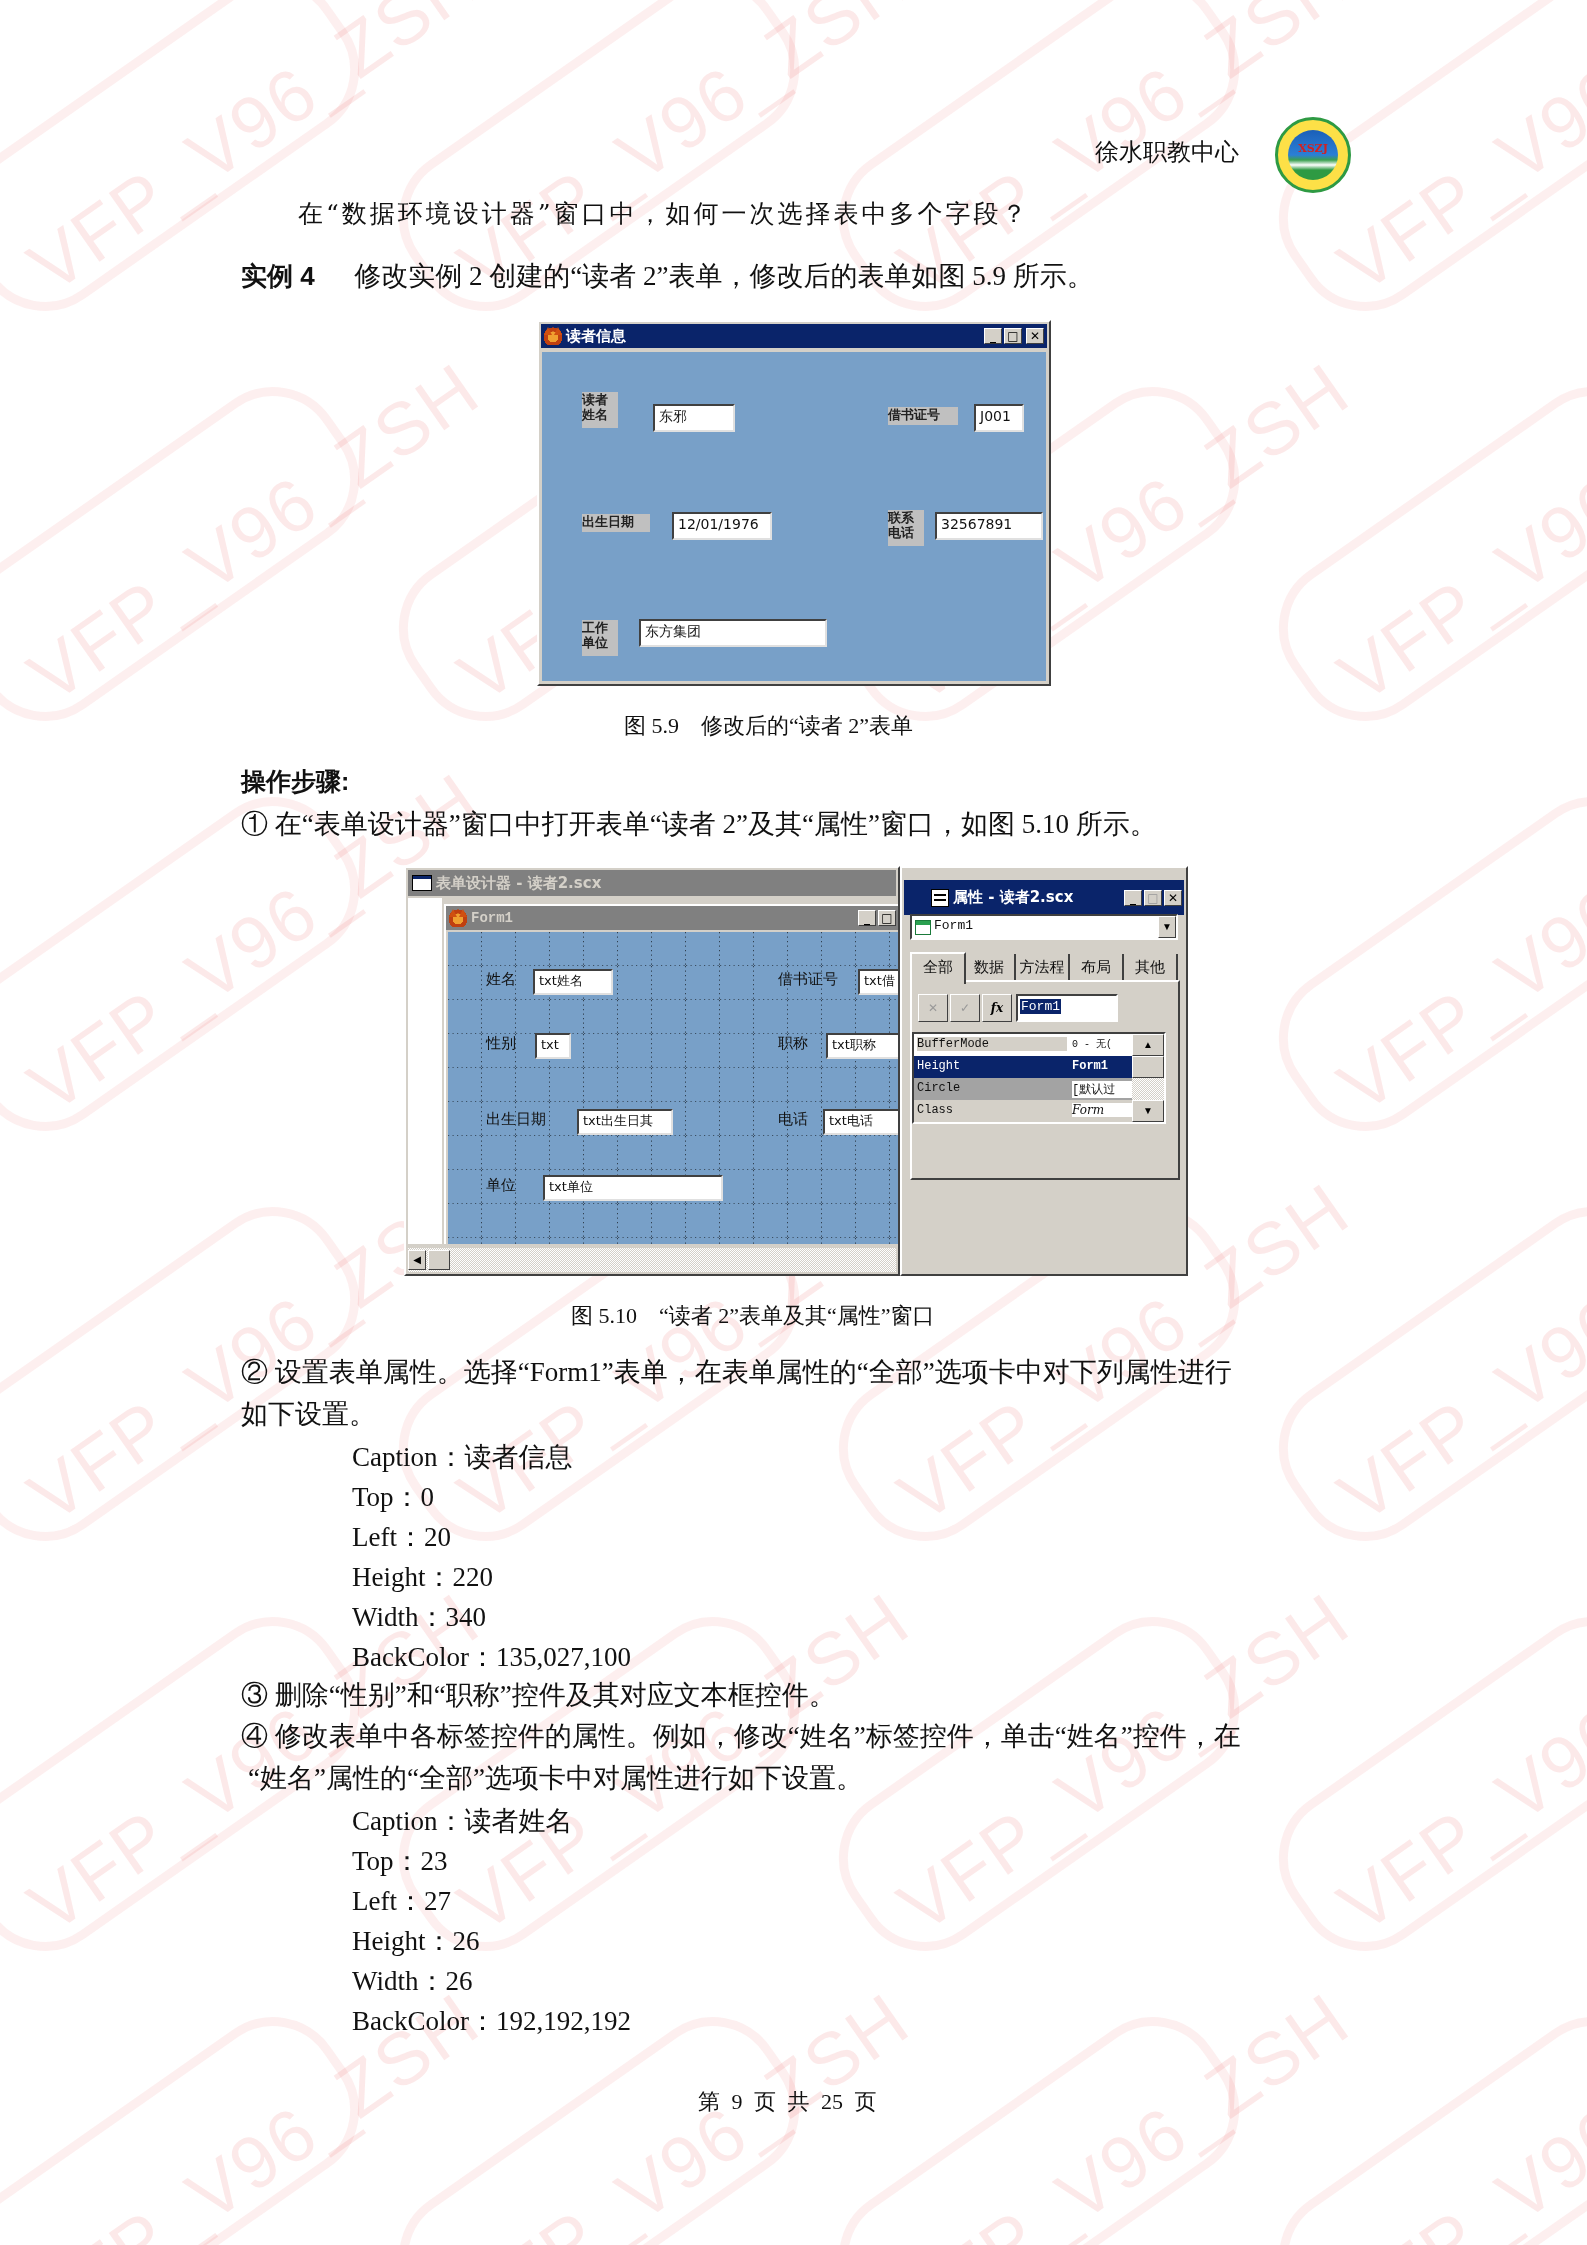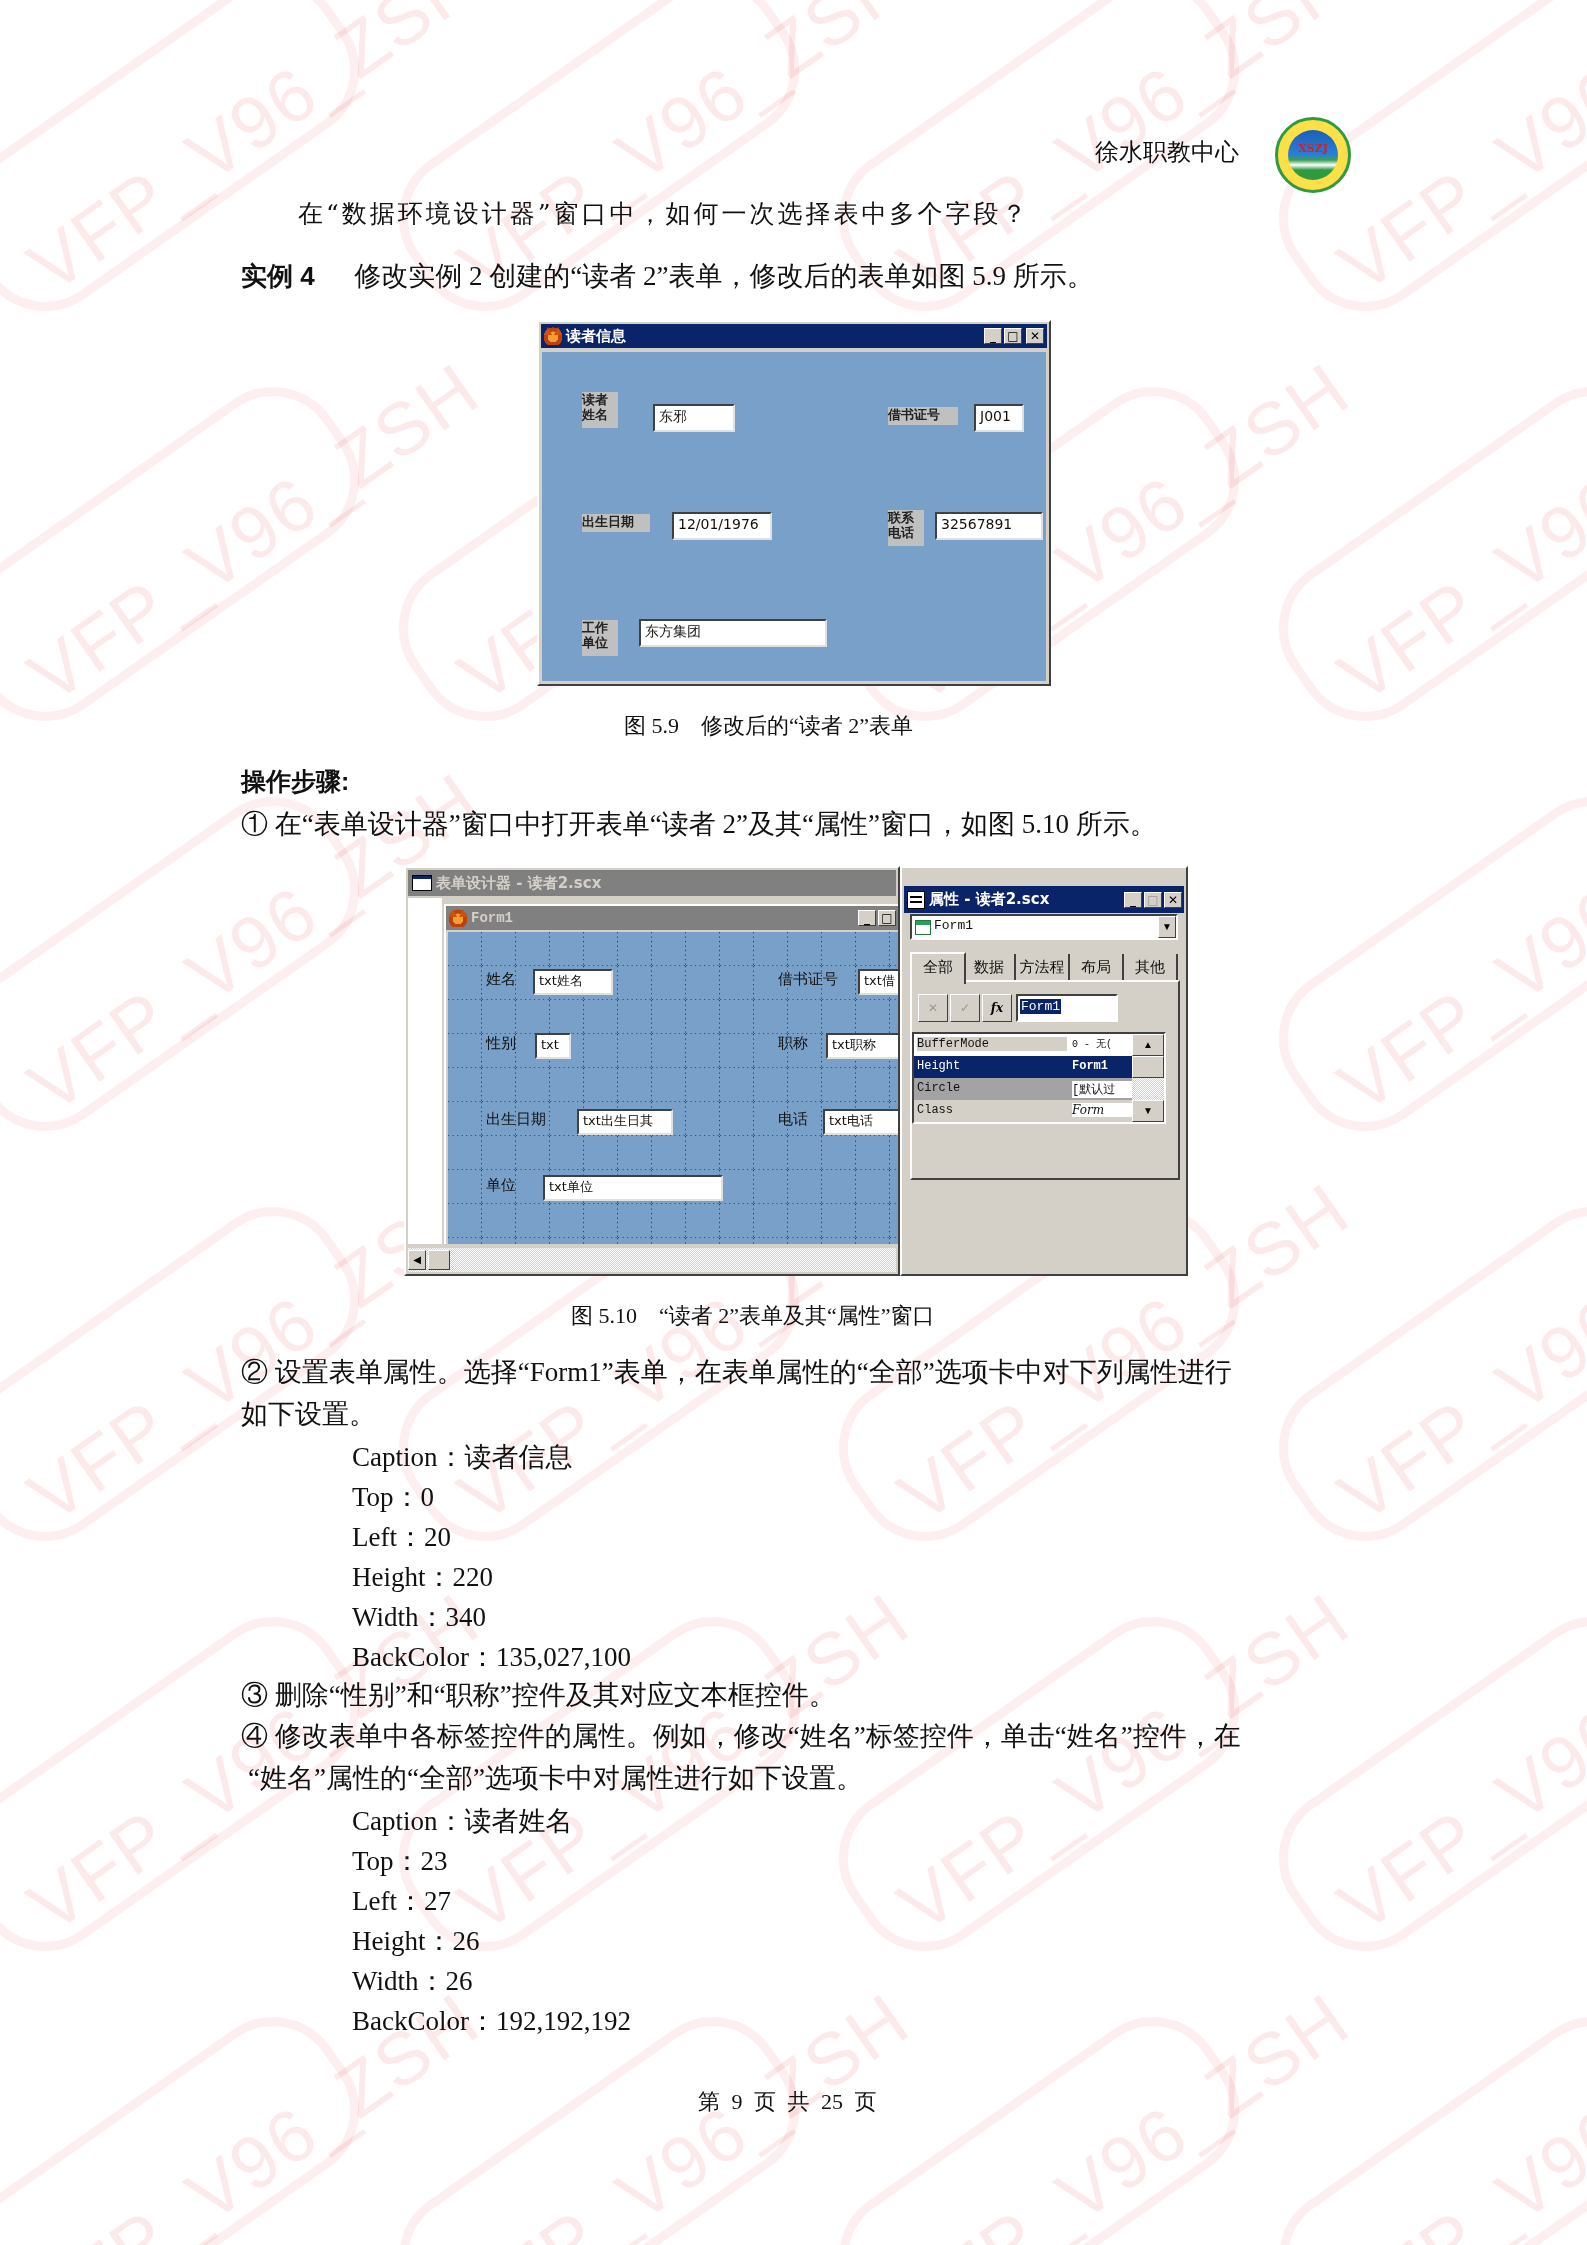--- a/index.html
+++ b/index.html
@@ -194,21 +194,21 @@
     </div>
   </div>
 
   <div style="position:absolute;left:2px;right:2px;bottom:2px;height:24px;background:repeating-conic-gradient(#d4d0c8 0% 25%, #ffffff 0% 50%) 0 0/2px 2px;">
     <div class="tbtn" style="position:absolute;left:0;top:2px;width:18px;height:20px;margin:0;line-height:18px;font-size:10px;">◀</div>
     <div class="tbtn" style="position:absolute;left:20px;top:2px;width:22px;height:20px;margin:0;"></div>
   </div>
 </div>
 
 <div class="win" style="left:900px;top:866px;width:288px;height:410px;">
-  <div class="titlebar title-active" style="top:18px;height:27px;">
+  <div class="titlebar title-active" style="top:12px;height:35px;padding-left:24px;">
     <div style="width:16px;height:16px;margin:0 4px 0 3px;background:#fff;border:1px solid #000;position:relative;">
       <div style="position:absolute;left:2px;right:2px;top:4px;height:2px;background:#000;"></div>
       <div style="position:absolute;left:2px;right:2px;top:9px;height:2px;background:#000;"></div>
     </div>
     <span style="font-size:15px;">属性 - 读者2.scx</span>
     <span style="flex:1"></span>
     <div class="tbtn">_</div>
     <div class="tbtn" style="color:#999;">□</div>
     <div class="tbtn" style="margin-right:2px;">✕</div>
   </div>

